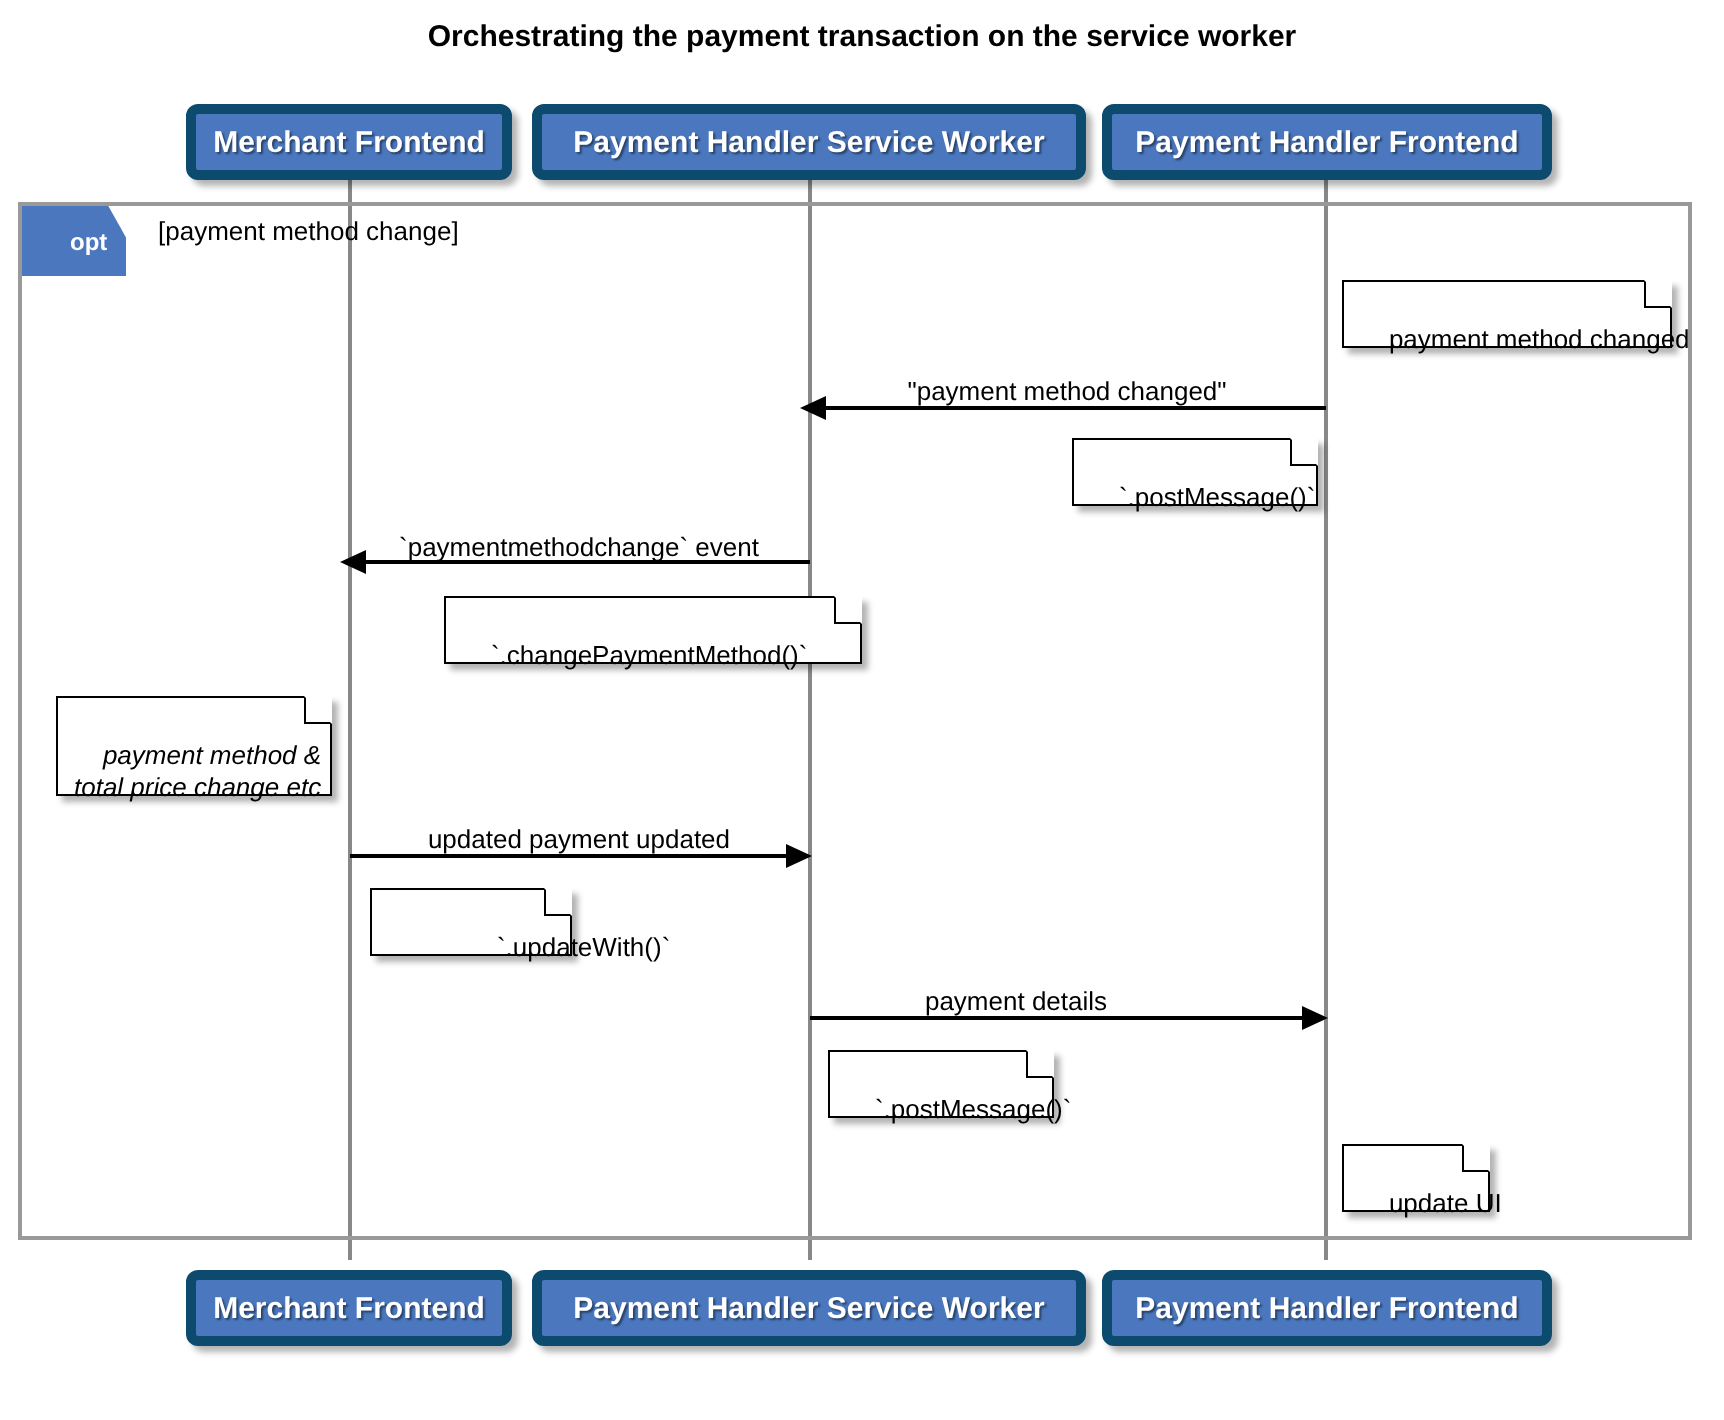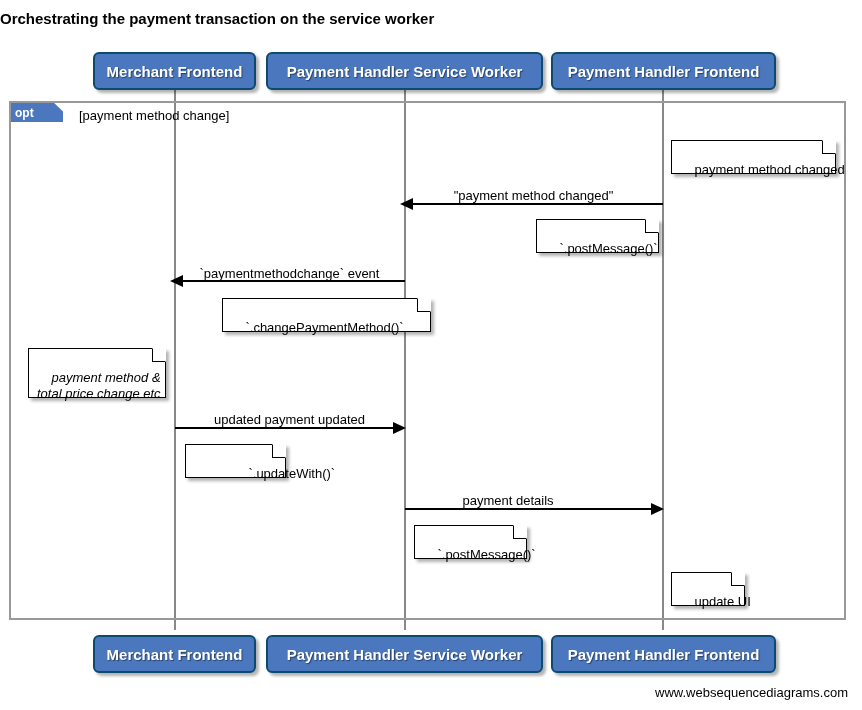--- a/index.html
+++ b/index.html
@@ -22,33 +22,33 @@
     width: 862px;
     height: 710px;
   }
 
   
   .diagram-title {
     position: absolute;
     left: 0;
     top: 10px;
     width: 862px;
-    text-align: left;
+    text-align: center;
     font-size: 15px;
     font-weight: bold;
     color: #000;
     letter-spacing: 0px;
   }
 
   
   .actor-box {
     position: absolute;
     height: 38px;
     background: #4a77bd;
-    border: 2px solid #0c4a6e;
+    border: 5px solid #0c4a6e;
     border-radius: 6px;
     box-shadow: 3px 3px 3px rgba(0,0,0,0.30);
     color: #ffffff;
     font-size: 15px;
     font-weight: bold;
     display: flex;
     align-items: center;
     justify-content: center;
     text-shadow: 1px 1px 1px rgba(0,0,0,0.45);
     box-sizing: border-box;
@@ -64,28 +64,28 @@
 
   
   .frame {
     position: absolute;
     border: 2px solid #999999;
     box-sizing: border-box;
     background: transparent;
   }
   .frame-label-badge {
     position: absolute;
-    height: 19px;
+    height: 35px;
     background: #4a77bd;
     color: #ffffff;
     font-size: 12px;
     font-weight: bold;
     display: flex;
     align-items: center;
-    padding-left: 4px;
+    padding-left: 24px;
     box-sizing: border-box;
     border-top-right-radius: 0px;
     
     clip-path: polygon(0 0, 83% 0, 100% 45%, 100% 100%, 0 100%);
   }
   .frame-guard {
     position: absolute;
     font-size: 13px;
     color: #000;
     white-space: nowrap;
@@ -233,15 +233,14 @@
   <div class="note" style="left:671px; top:572px; width:74px; height:34px;">
     <span>update UI</span>
     <span class="foldmask"></span>
     <span class="fold"></span>
   </div>
 
   <div class="actor-box" style="left:93px; top:635px; width:163px;">Merchant Frontend</div>
   <div class="actor-box" style="left:266px; top:635px; width:277px;">Payment Handler Service Worker</div>
   <div class="actor-box" style="left:551px; top:635px; width:225px;">Payment Handler Frontend</div>
 
-  <div class="footer-url">www.websequencediagrams.com</div>
 
 </div>
 
 </body></html>

